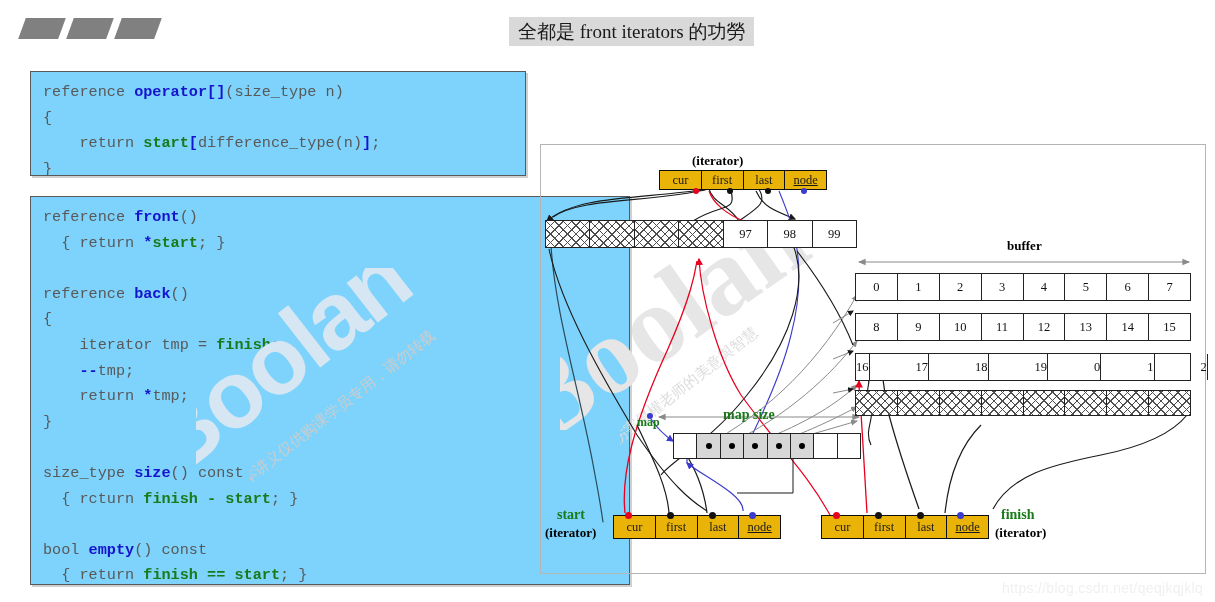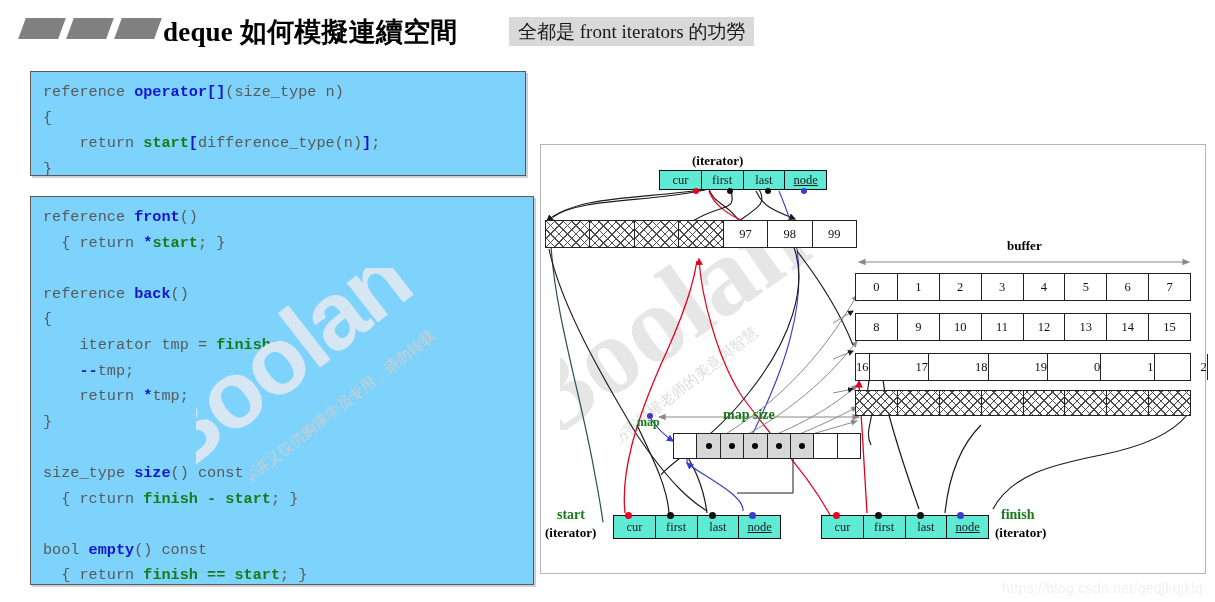--- a/index.html
+++ b/index.html
@@ -22,21 +22,21 @@
   .subtitle{position:absolute;left:509px;top:17px;height:29px;line-height:29px;
             background:#d9d9d9;color:#1a1a1a;font-size:19px;padding:0 9px;white-space:nowrap;}
 
   
   .code-panel{position:absolute;background:#7dd3fc;border:1px solid #595959;
               box-shadow:2px 2px 0 rgba(120,120,120,.35);
               font-family:"Liberation Mono","DejaVu Sans Mono",monospace;
               color:#595959;font-size:15.2px;line-height:25.6px;
               white-space:pre;padding:8px 10px 8px 12px;box-sizing:border-box;}
   #code-block-1{left:30px;top:71px;width:496px;height:105px;}
-  #code-block-2{left:30px;top:196px;width:504px;height:389px;}
+  #code-block-2{left:30px;top:196px;width:600px;height:389px;}
   .kw{color:#1414cc;font-weight:bold;}
   .id{color:#1a7a1a;font-weight:bold;}
   .op{color:#1414cc;font-weight:bold;}
   .pl{color:#595959;}
 
   
   .wm-boolan{position:absolute;left:196px;top:268px;width:360px;height:300px;
              pointer-events:none;overflow:hidden;}
   .wm-boolan span{position:absolute;left:-6px;top:120px;font-size:95px;font-weight:bold;
                   color:#d6e6f2;font-family:"Liberation Sans",sans-serif;
@@ -52,21 +52,21 @@
                transform:rotate(-38deg);transform-origin:left bottom;}
   .wm-csdn{position:absolute;right:12px;bottom:6px;font-size:14px;color:#f0f0f0;
            font-family:"Liberation Sans",sans-serif;letter-spacing:.3px;}
 
   
   .diagram{position:absolute;left:540px;top:144px;width:666px;height:430px;
            border:1px solid #b5b5b5;background:transparent;box-sizing:border-box;}
   .diagram svg{position:absolute;left:0;top:0;}
 
   
-  .iter{position:absolute;display:flex;border:1px solid #0e0e0e;background:#5eead4;box-sizing:border-box;}
+  .iter{position:absolute;display:flex;border:1px solid #0e0e0e;background:#eab308;box-sizing:border-box;}
   .iter .cell{flex:1;border-right:1px solid #0e0e0e;text-align:center;
               font-size:12.5px;line-height:18px;color:#1a1a1a;box-sizing:border-box;}
   .iter .cell:last-child{border-right:none;text-decoration:underline;}
 
   .lbl{position:absolute;font-size:13px;color:#000;white-space:nowrap;}
   .lbl.b{font-weight:bold;}
   .lbl.g{color:#1a7a1a;font-weight:bold;}
 
   
   .row{position:absolute;display:flex;border:1px solid #222;box-sizing:border-box;background:#fff;}
@@ -91,21 +91,20 @@
 <body>
 
 <div class="root">
 
   <div class="header">
     <div class="bullets">
       <div class="para p1"></div>
       <div class="para p2"></div>
       <div class="para p3"></div>
     </div>
-    <div class="title">deque 如何模擬連續空間</div>
     <div class="subtitle">全都是 front iterators 的功勞</div>
   </div>
 
   <div class="code-panel" id="code-block-1"><span class="pl">reference </span><span class="kw">operator[]</span><span class="pl">(size_type n)
 {
     return </span><span class="id">start</span><span class="op">[</span><span class="pl">difference_type(n)</span><span class="op">]</span><span class="pl">;
 }</span></div>
 
   <div class="code-panel" id="code-block-2"><span class="pl">reference </span><span class="kw">front</span><span class="pl">()
   { return </span><span class="op">*</span><span class="id">start</span><span class="pl">; }

